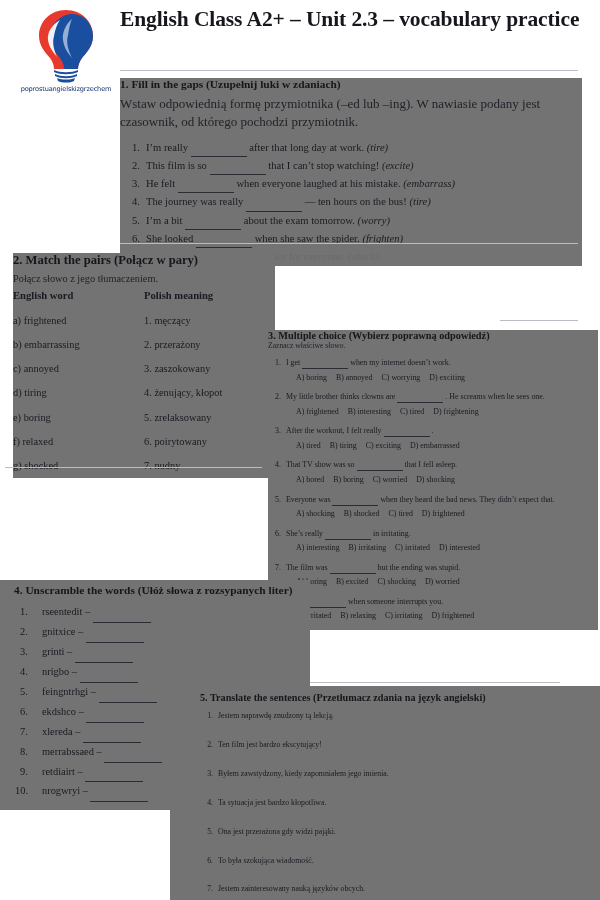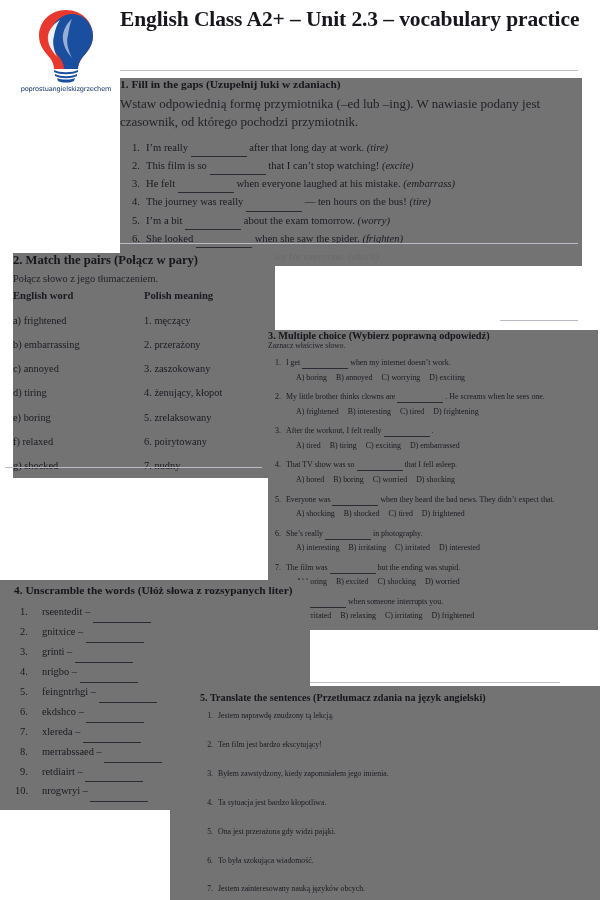--- a/index.html
+++ b/index.html
@@ -290,21 +290,21 @@
           <div><span>That TV show was so </span><span class="gap">&nbsp;</span><span> that I fell asleep.</span></div>
           <div class="opts"><span>A) bored</span><span>B) boring</span><span>C) worried</span><span>D) shocking</span></div>
         </li>
         <li>
           <span class="num">5.</span>
           <div><span>Everyone was </span><span class="gap">&nbsp;</span><span> when they heard the bad news. They didn’t expect that.</span></div>
           <div class="opts"><span>A) shocking</span><span>B) shocked</span><span>C) tired</span><span>D) frightened</span></div>
         </li>
         <li>
           <span class="num">6.</span>
-          <div><span>She’s really </span><span class="gap">&nbsp;</span><span> in photography.</span></div>
+          <div><span>She’s really </span><span class="gap">&nbsp;</span><span> in irritating.</span></div>
           <div class="opts"><span>A) interesting</span><span>B) irritating</span><span>C) irritated</span><span>D) interested</span></div>
         </li>
         <li>
           <span class="num">7.</span>
           <div><span>The film was </span><span class="gap">&nbsp;</span><span> but the ending was stupid.</span></div>
           <div class="opts"><span>A) boring</span><span>B) excited</span><span>C) shocking</span><span>D) worried</span></div>
         </li>
         <li>
           <span class="num">8.</span>
           <div><span>It is </span><span class="gap">&nbsp;</span><span> when someone interrupts you.</span></div>

